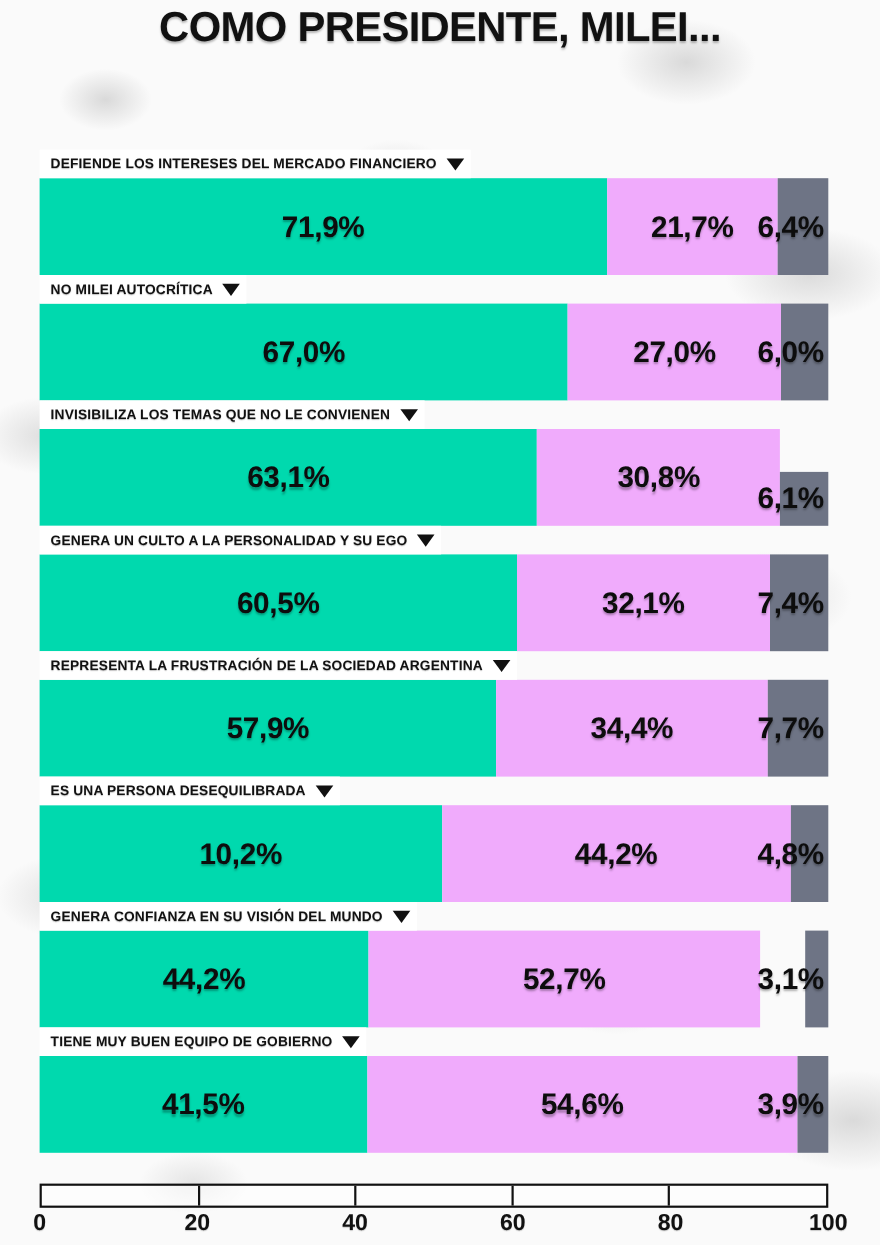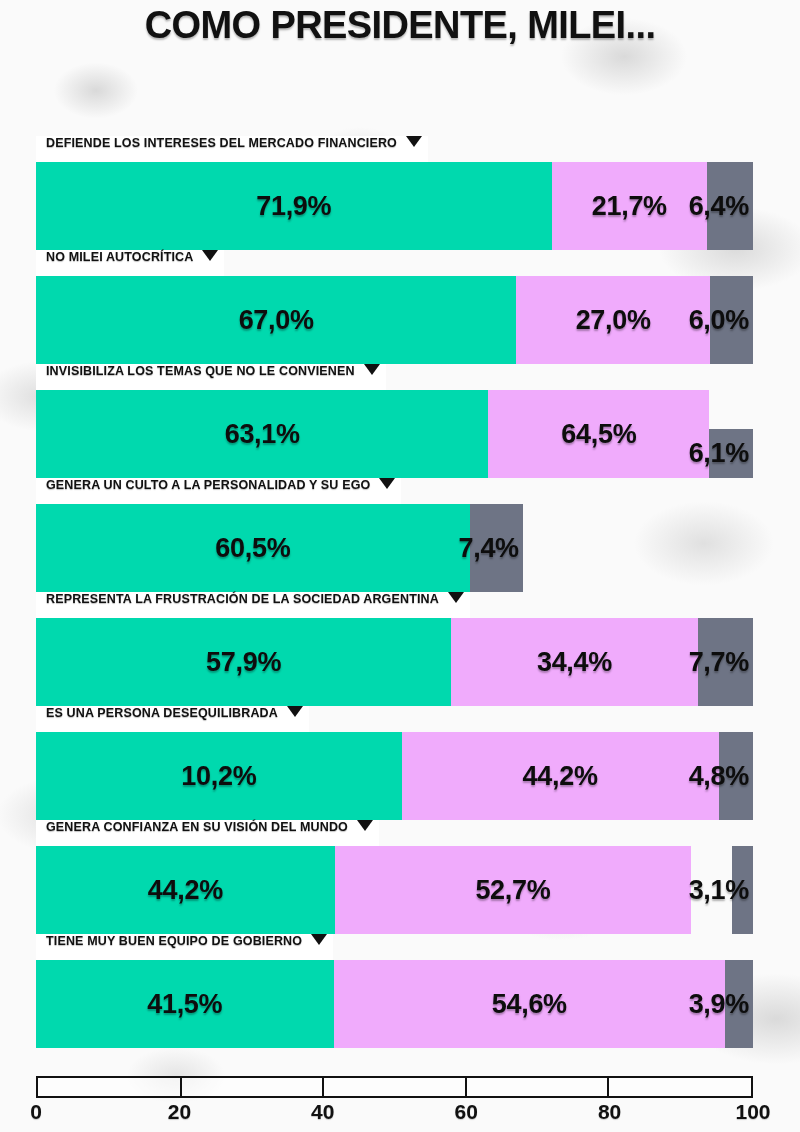--- a/index.html
+++ b/index.html
@@ -51,21 +51,21 @@
     top:136px;
     width:717px;
   }
 
   .row { position:relative; }
 
   .label-band {
     height:26px;
     background:#ffffff;
     display:flex;
-    align-items:flex-start;
+    align-items:center;
     padding-left:10px;
     width:max-content;
     max-width:717px;
     position:relative;
     z-index:3;
     box-shadow:0 0 0 0 transparent;
   }
   .label-text {
     font-size:12.5px;
     font-weight:bold;
@@ -193,35 +193,38 @@
     <div class="row">
       <div class="label-band">
         <span class="label-text">INVISIBILIZA LOS TEMAS QUE NO LE CONVIENEN</span>
         <div class="caret"></div>
       </div>
       <div class="bar">
         <div class="seg seg-a" style="width: 63.1%;">
           <span>63,1%</span>
         </div>
         <div class="seg seg-b" style="width: 30.8%;">
-          <span>64,5%</span>
+          <span>30,8%</span>
         </div>
         <div class="seg seg-c" style="width: 6.1%; margin-top: 39px;">
           <span>6,1%</span>
         </div>
       </div>
     </div>
     <div class="row">
       <div class="label-band">
         <span class="label-text">GENERA UN CULTO A LA PERSONALIDAD Y SU EGO</span>
         <div class="caret"></div>
       </div>
       <div class="bar">
         <div class="seg seg-a" style="width: 60.5%;">
           <span>60,5%</span>
+        </div>
+        <div class="seg seg-b" style="width: 32.1%;">
+          <span>32,1%</span>
         </div>
         <div class="seg seg-c" style="width: 7.4%;">
           <span>7,4%</span>
         </div>
       </div>
     </div>
     <div class="row">
       <div class="label-band">
         <span class="label-text">REPRESENTA LA FRUSTRACIÓN DE LA SOCIEDAD ARGENTINA</span>
         <div class="caret"></div>

